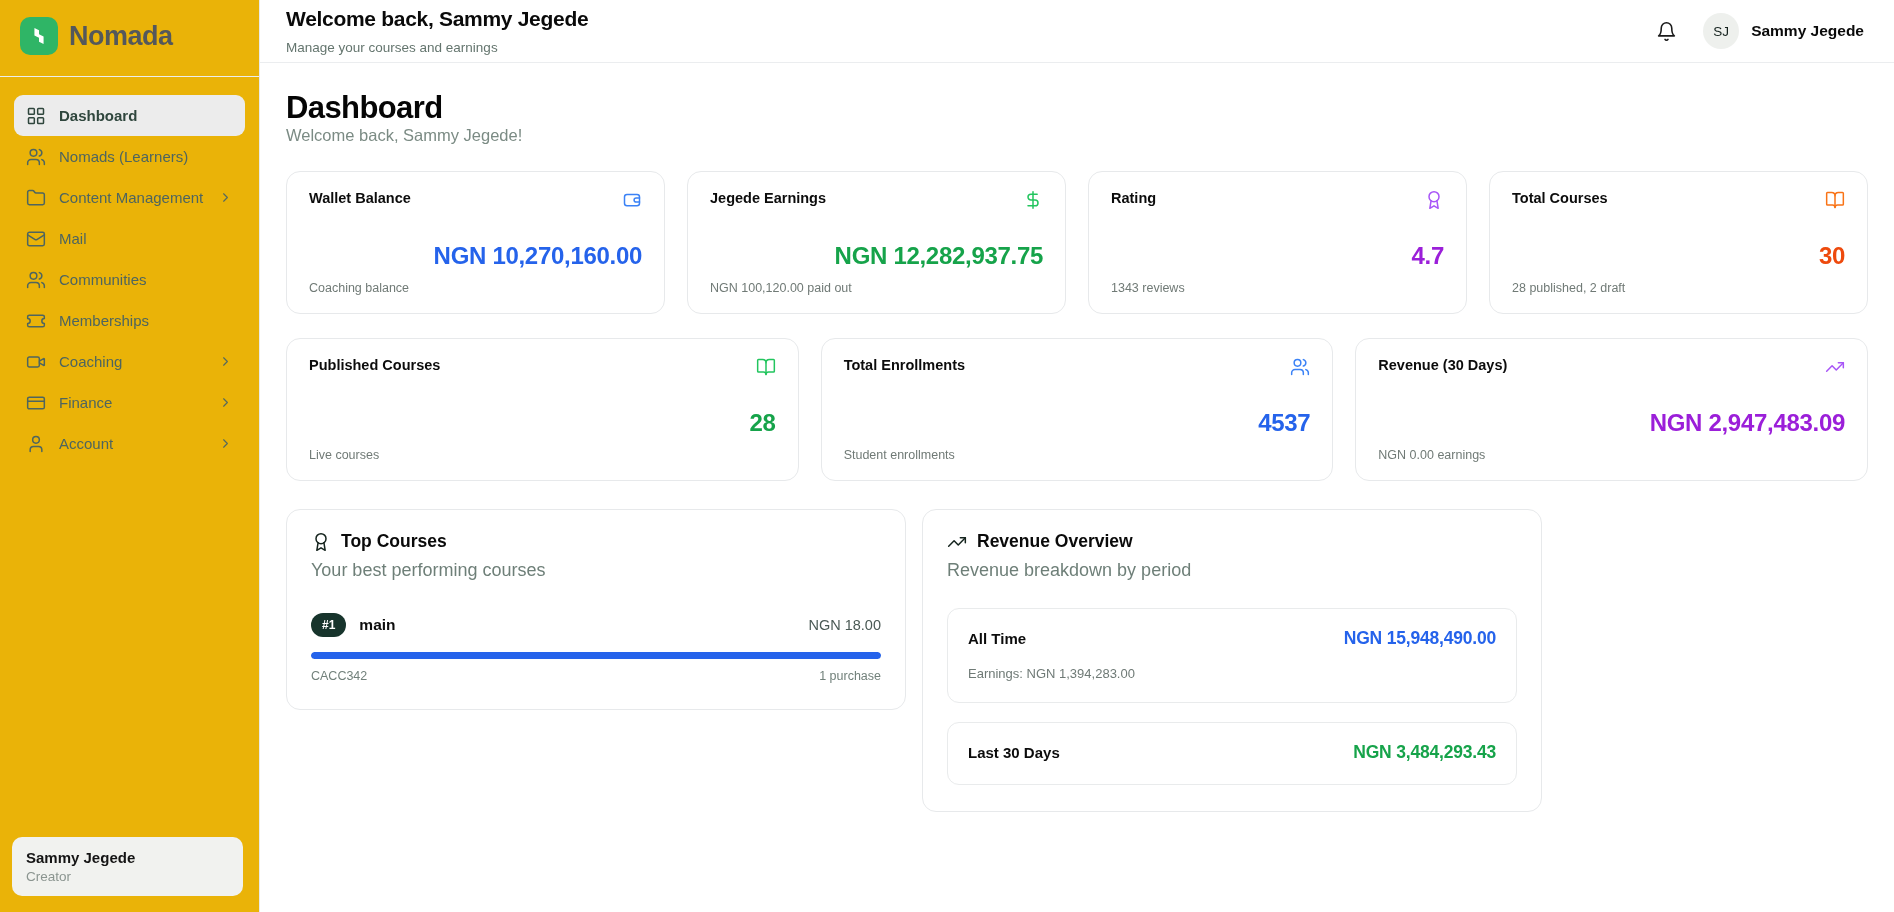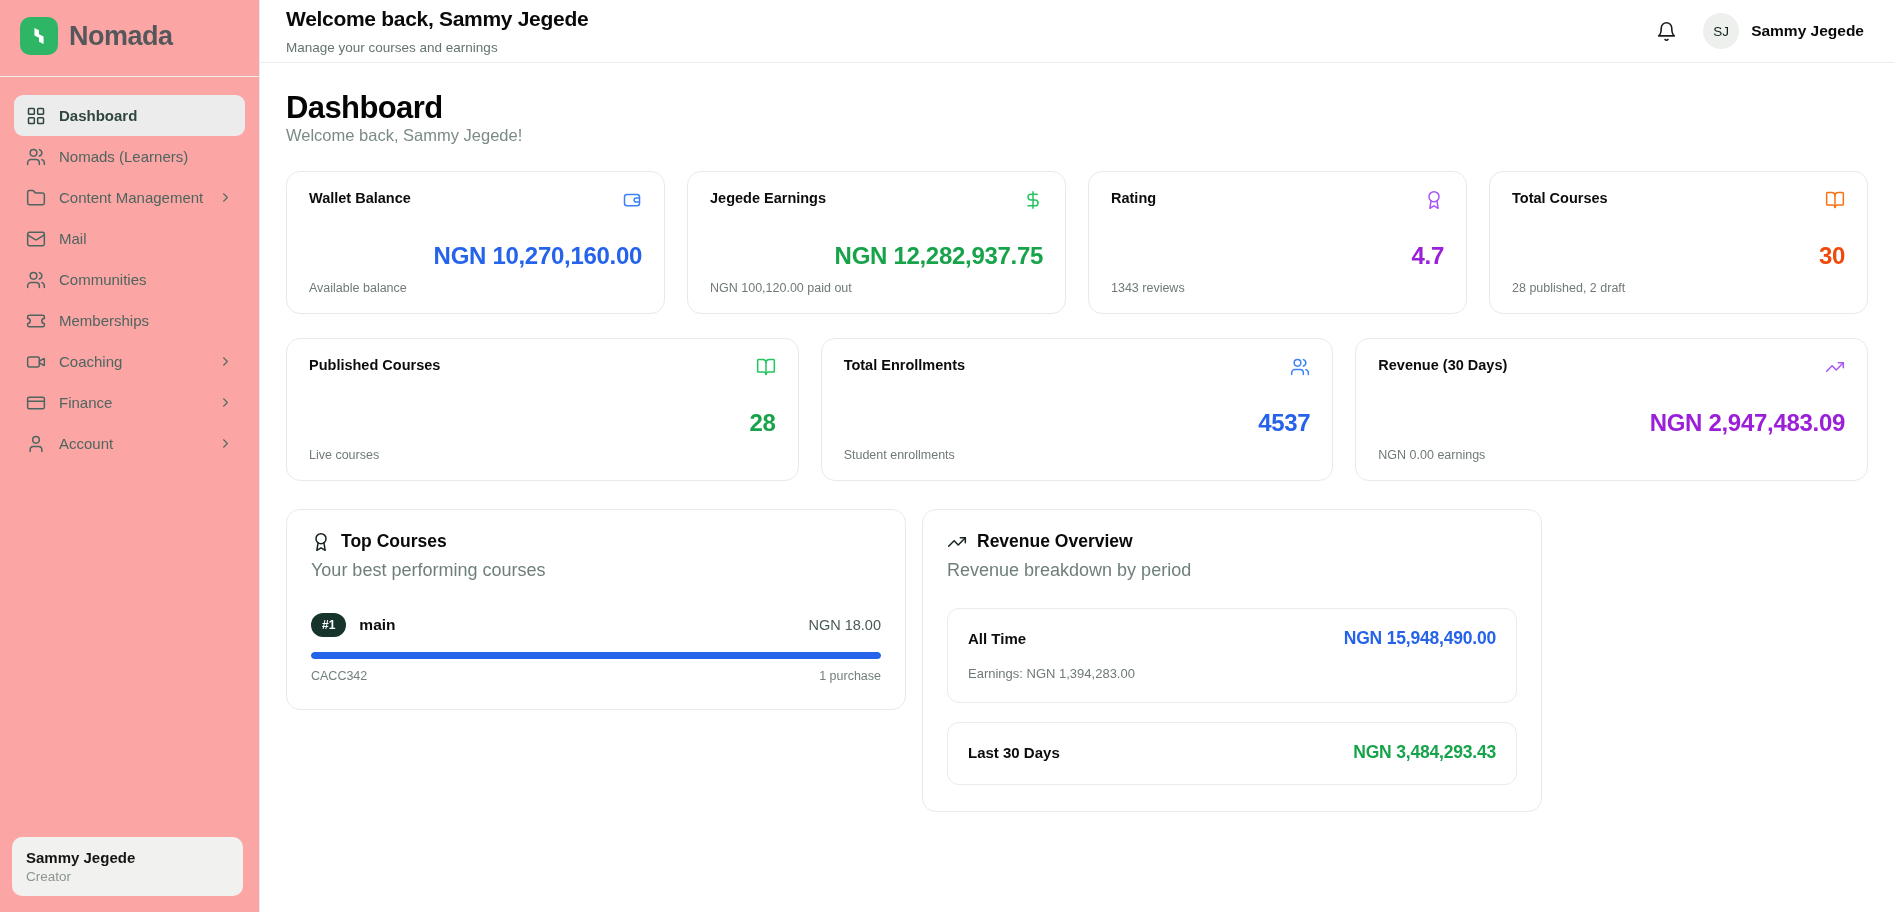--- a/index.html
+++ b/index.html
@@ -6,21 +6,21 @@
   html,body { width:1894px; height:912px; overflow:hidden; }
   body {
     font-family:"Liberation Sans", sans-serif;
     background:#ffffff; color:#111;
     display:flex;
   }
   svg { display:block; }
   .ic { fill:none; stroke:currentColor; stroke-width:1.8; stroke-linecap:round; stroke-linejoin:round; }
 
   
-  .sidebar { width:260px; min-width:260px; border-right:1px solid #e8eae9; display:flex; flex-direction:column; background:#fca5a5; }
+  .sidebar { width:260px; min-width:260px; border-right:1px solid #e8eae9; display:flex; flex-direction:column; background:#eab308; }
   .logo-row { display:flex; align-items:center; gap:11px; padding:17px 20px 21px 20px; border-bottom:1px solid #eceeed; }
   .logo-mark { width:38px; height:38px; border-radius:10px; background:#2fb566; display:flex; align-items:center; justify-content:center; }
   .logo-name { font-size:27px; font-weight:700; color:#54585b; letter-spacing:-0.5px; }
   .nav { padding:18px 14px 0 14px; flex:1; }
   .nav-item { display:flex; align-items:center; gap:13px; height:41px; padding:0 12px; border-radius:9px; color:#4e655f; font-size:15px; cursor:pointer; }
   .nav-item svg { width:20px; height:20px; flex:0 0 20px; }
   .nav-item.active { background:#ececec; color:#2f463d; font-weight:600; }
   .nav-item .chev { margin-left:auto; color:#54695f; }
   .nav-item .chev svg { width:15px; height:15px; }
   .sidebar-user { margin:0 16px 16px 12px; background:#f1f2ef; border-radius:10px; padding:12px 14px; }
@@ -222,21 +222,21 @@
         <div class="stat-head">
           <span class="stat-title">Wallet Balance</span>
           <span class="stat-icon i-blue">
               <svg class="ic" viewBox="0 0 24 24">
                 <rect x="3" y="5.5" width="18" height="13.5" rx="3"></rect>
                 <path d="M21 9.5h-4a2.5 2.5 0 0 0 0 5h4"></path>
               </svg>
             </span>
         </div>
         <div class="stat-value c-blue">NGN 10,270,160.00</div>
-        <div class="stat-sub">Available balance</div>
+        <div class="stat-sub">Coaching balance</div>
       </div>
       <div class="card">
         <div class="stat-head">
           <span class="stat-title">Jegede Earnings</span>
           <span class="stat-icon i-green">
               <svg class="ic" viewBox="0 0 24 24">
                 <line x1="12" y1="2" x2="12" y2="22"></line>
                 <path d="M17 5H9.5a3.5 3.5 0 0 0 0 7h5a3.5 3.5 0 0 1 0 7H6"></path>
               </svg>
             </span>

